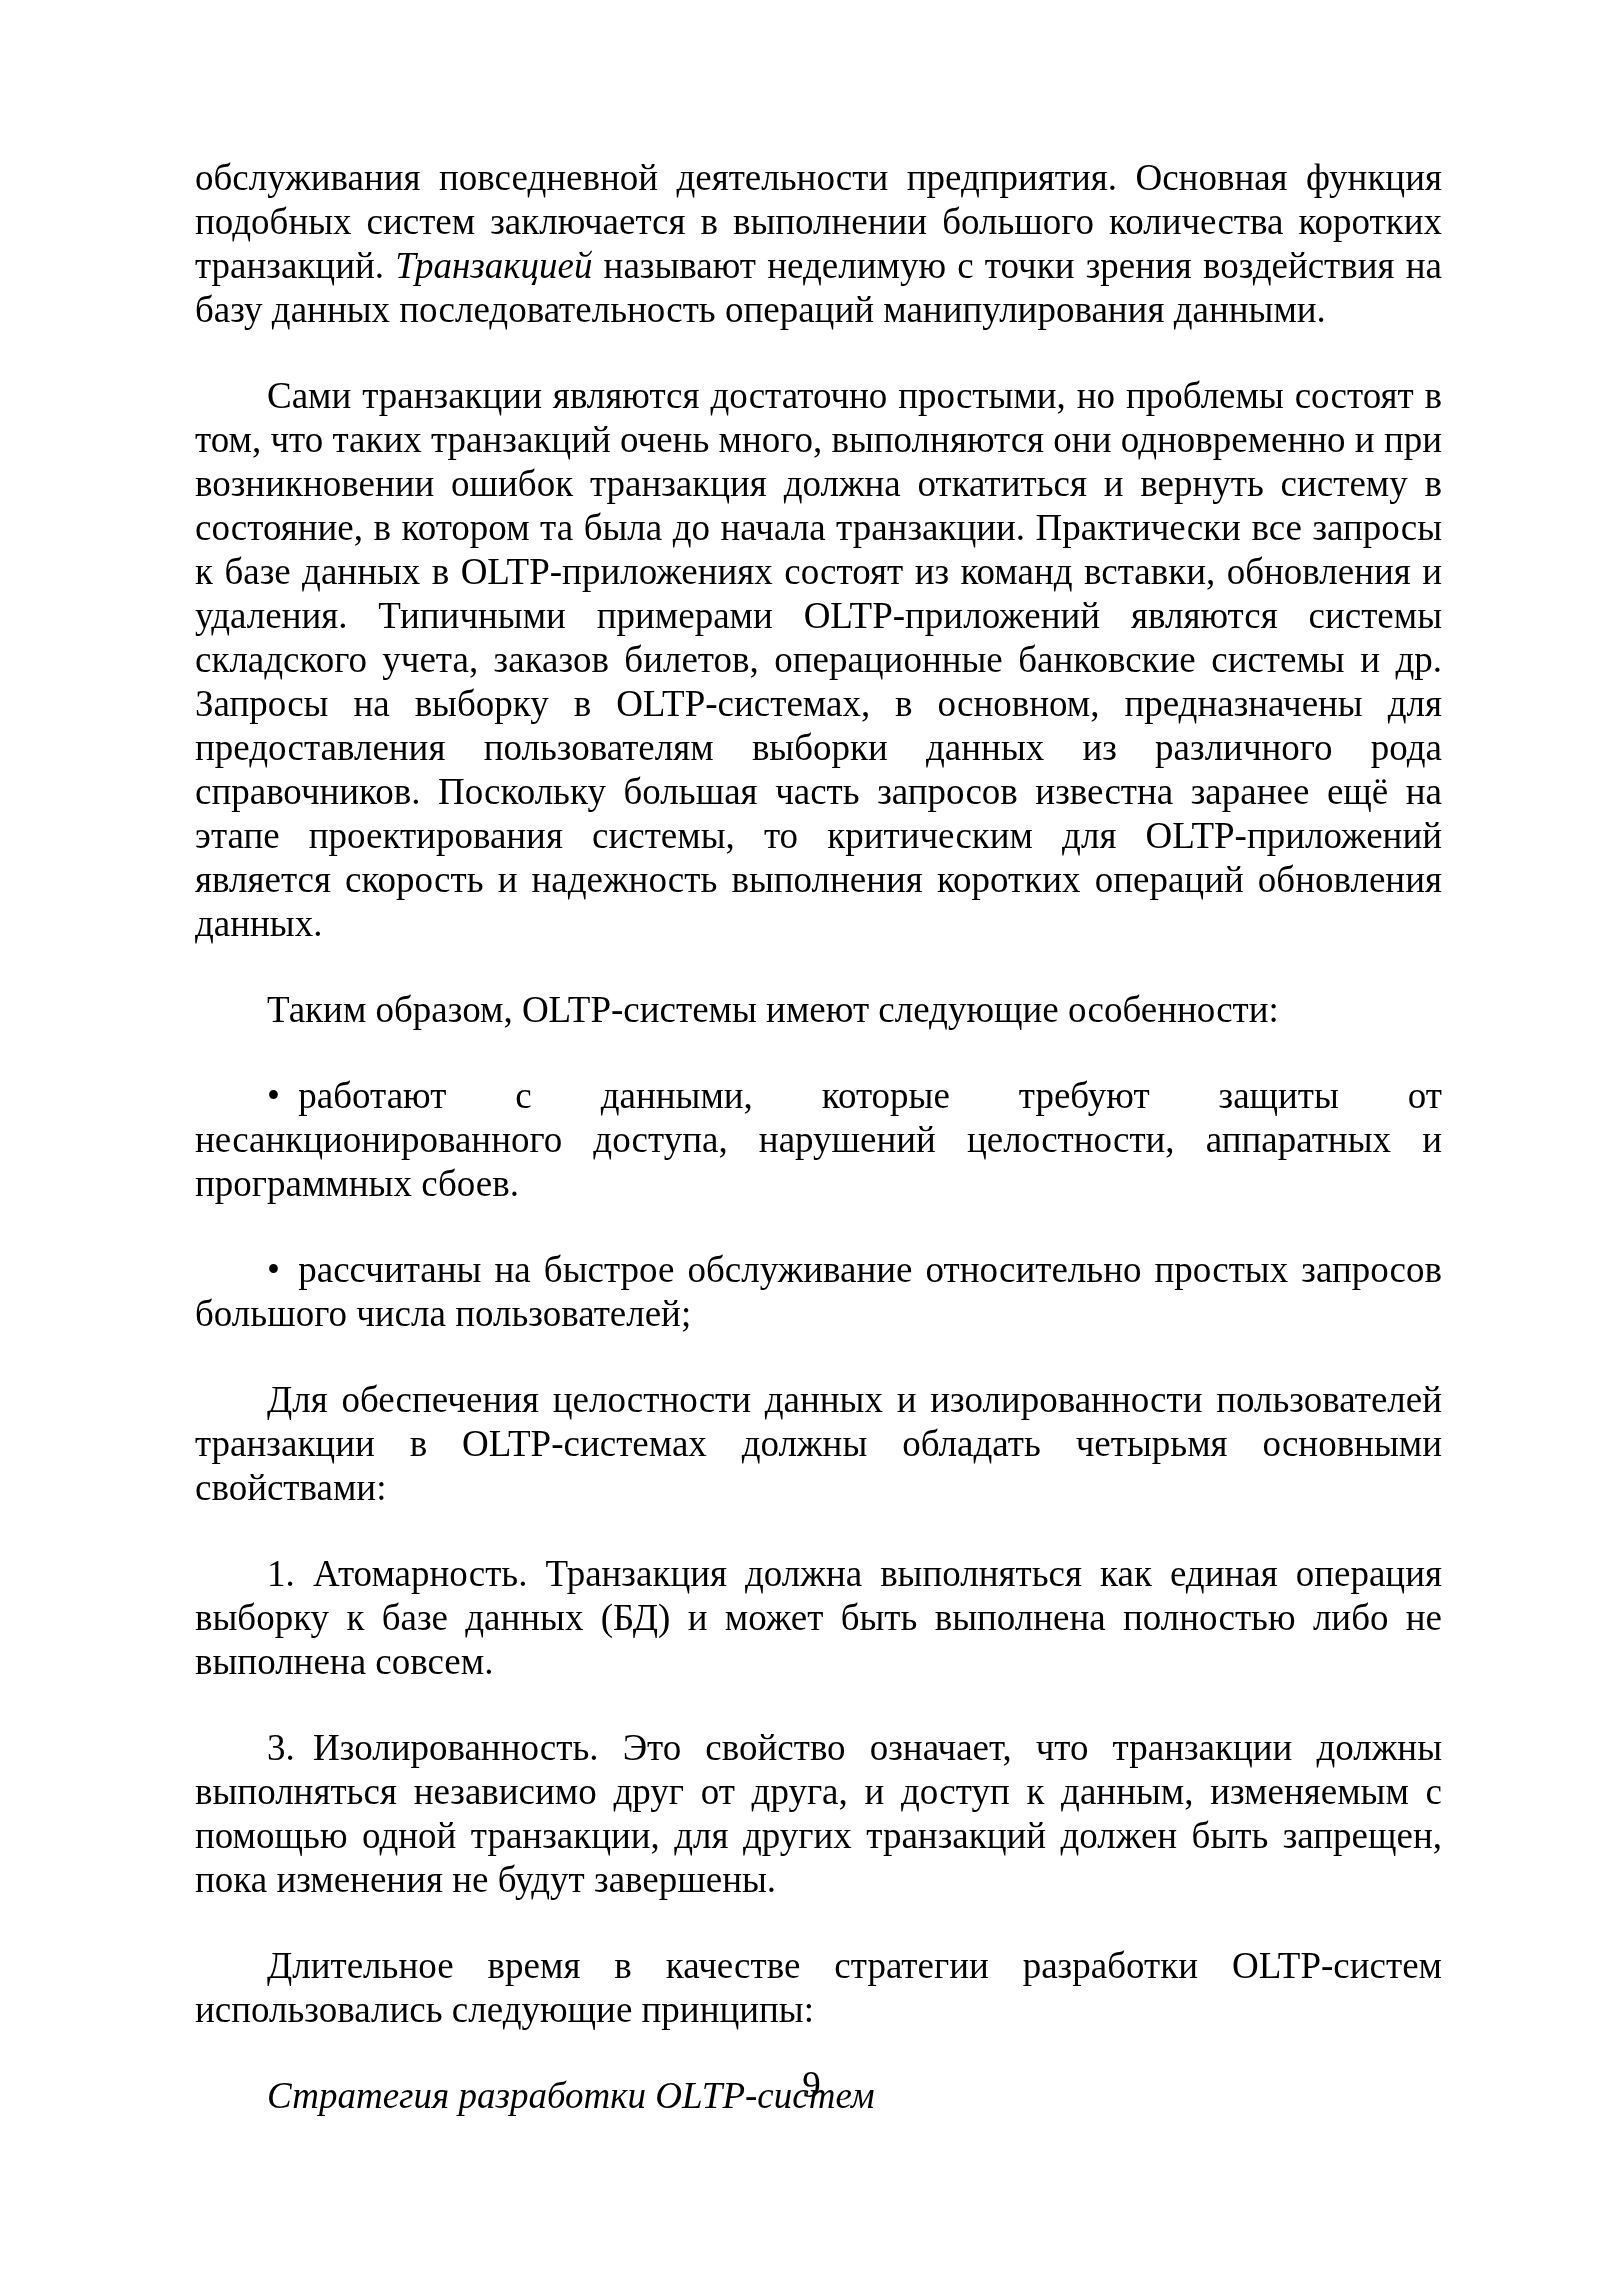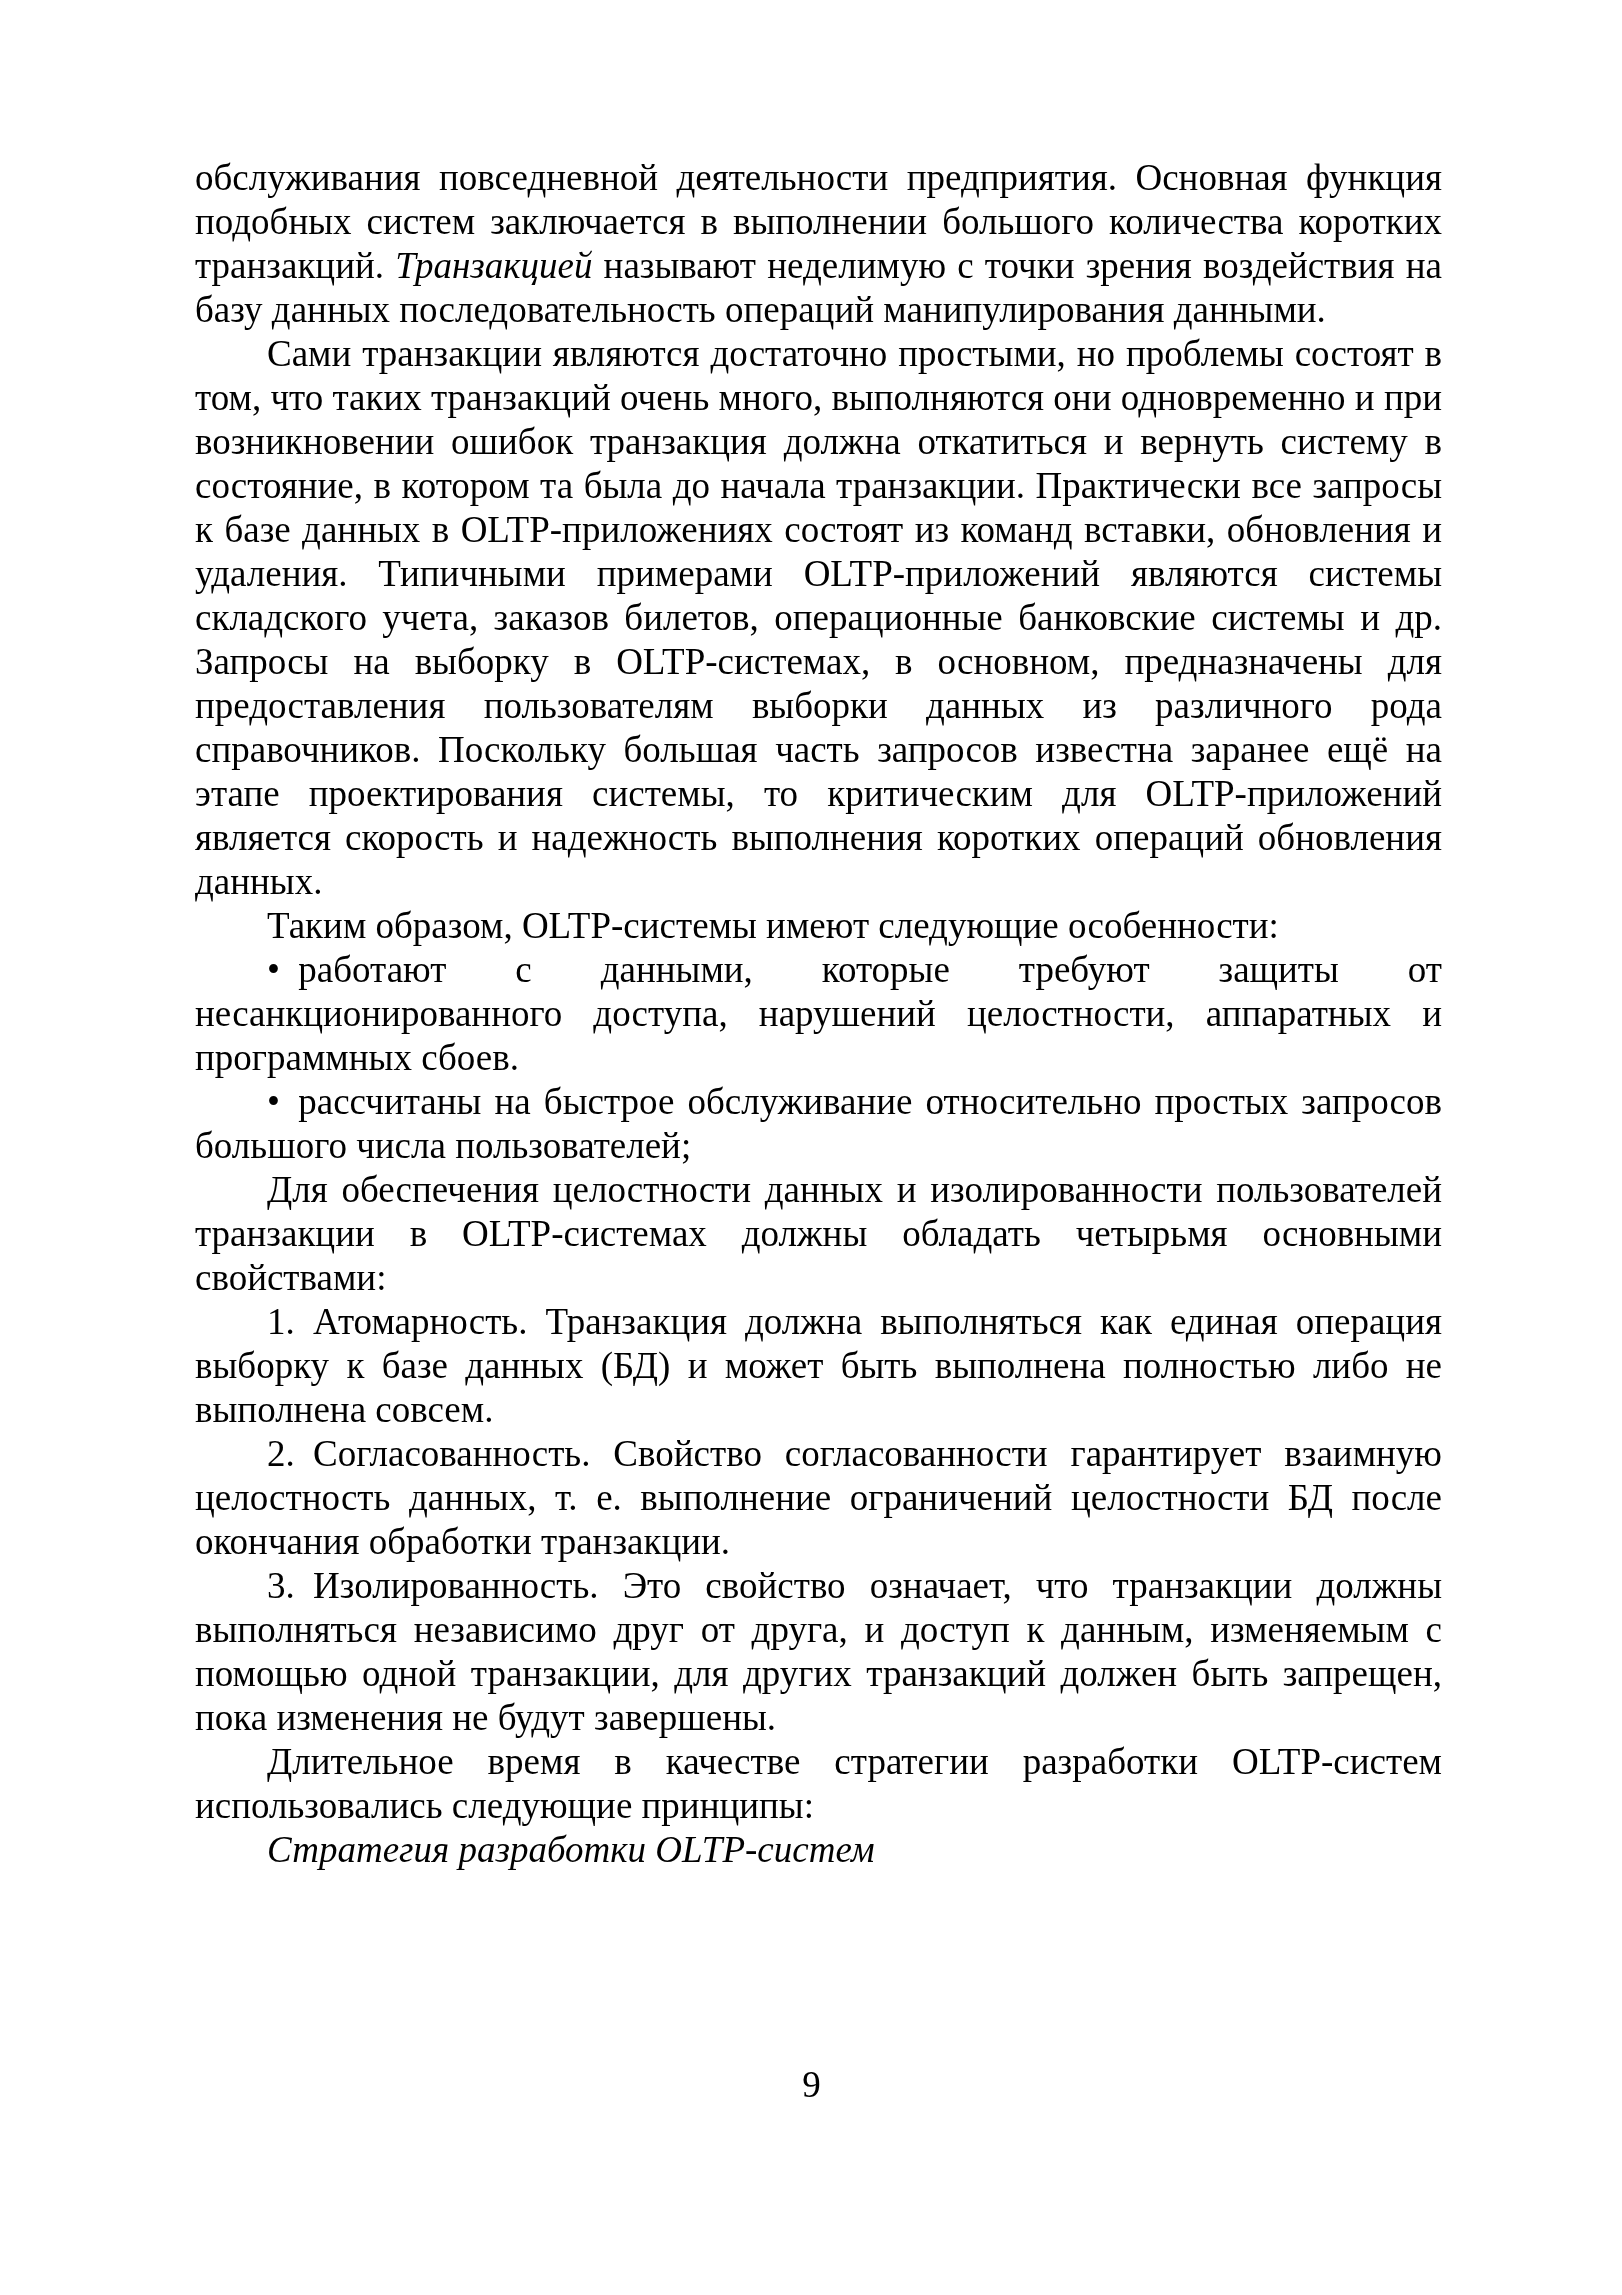--- a/index.html
+++ b/index.html
@@ -25,20 +25,21 @@
     line-height: 44px;
     text-align: justify;
     text-justify: inter-word;
   }
   .textblock p {
     margin: 0;
     padding: 0;
   }
   .textblock p.indent {
     text-indent: 72px;
+    margin-top: 42px;
   }
   .italic {
     font-style: italic;
     margin-top: 42px;
   }
   .marker {
     padding-right: 18.3px;
   }
   .page-number {
     position: absolute;
@@ -55,20 +56,19 @@
 
 <div class="page">
   <div class="textblock">
       <p class=""><span>обслуживания повседневной деятельности предприятия. Основная функция подобных систем заключается в выполнении большого количества коротких транзакций. </span><span class="italic">Транзакцией</span><span> называют неделимую с точки зрения воздействия на базу данных последовательность операций манипулирования данными.</span></p>
       <p class="indent"><span>Сами транзакции являются достаточно простыми, но проблемы состоят в том, что таких транзакций очень много, выполняются они одновременно и при возникновении ошибок транзакция должна откатиться и вернуть систему в состояние, в котором та была до начала транзакции. Практически все запросы к базе данных в OLTP-приложениях состоят из команд вставки, обновления и удаления. Типичными примерами OLTP-приложений являются системы складского учета, заказов билетов, операционные банковские системы и др. Запросы на выборку в OLTP-системах, в основном, предназначены для предоставления пользователям выборки данных из различного рода справочников. Поскольку большая часть запросов известна заранее ещё на этапе проектирования системы, то критическим для OLTP-приложений является скорость и надежность выполнения коротких операций обновления данных.</span></p>
       <p class="indent"><span>Таким образом, OLTP-системы имеют следующие особенности:</span></p>
       <p class="indent"><span class="marker">•</span><span>работают с данными, которые требуют защиты от несанкционированного доступа, нарушений целостности, аппаратных и программных сбоев.</span></p>
       <p class="indent"><span class="marker">•</span><span>рассчитаны на быстрое обслуживание относительно простых запросов большого числа пользователей;</span></p>
       <p class="indent"><span>Для обеспечения целостности данных и изолированности пользователей транзакции в OLTP-системах должны обладать четырьмя основными свойствами:</span></p>
       <p class="indent"><span class="marker">1.</span><span>Атомарность. Транзакция должна выполняться как единая операция выборку к базе данных (БД) и может быть выполнена полностью либо не выполнена совсем.</span></p>
-      <p class="indent"><span class="marker">2.</span><span>Согласованность. Свойство согласованности гарантирует взаимную целостность данных, т. е. выполнение ограничений целостности БД после окончания обработки транзакции.</span></p>
       <p class="indent"><span class="marker">3.</span><span>Изолированность. Это свойство означает, что транзакции должны выполняться независимо друг от друга, и доступ к данным, изменяемым с помощью одной транзакции, для других транзакций должен быть запрещен, пока изменения не будут завершены.</span></p>
       <p class="indent"><span>Длительное время в качестве стратегии разработки OLTP-систем использовались следующие принципы:</span></p>
       <p class="indent italic"><span>Стратегия разработки OLTP-систем</span></p>
     </div>
   <div class="page-number">9</div>
 </div>
 
 
 </body></html>

